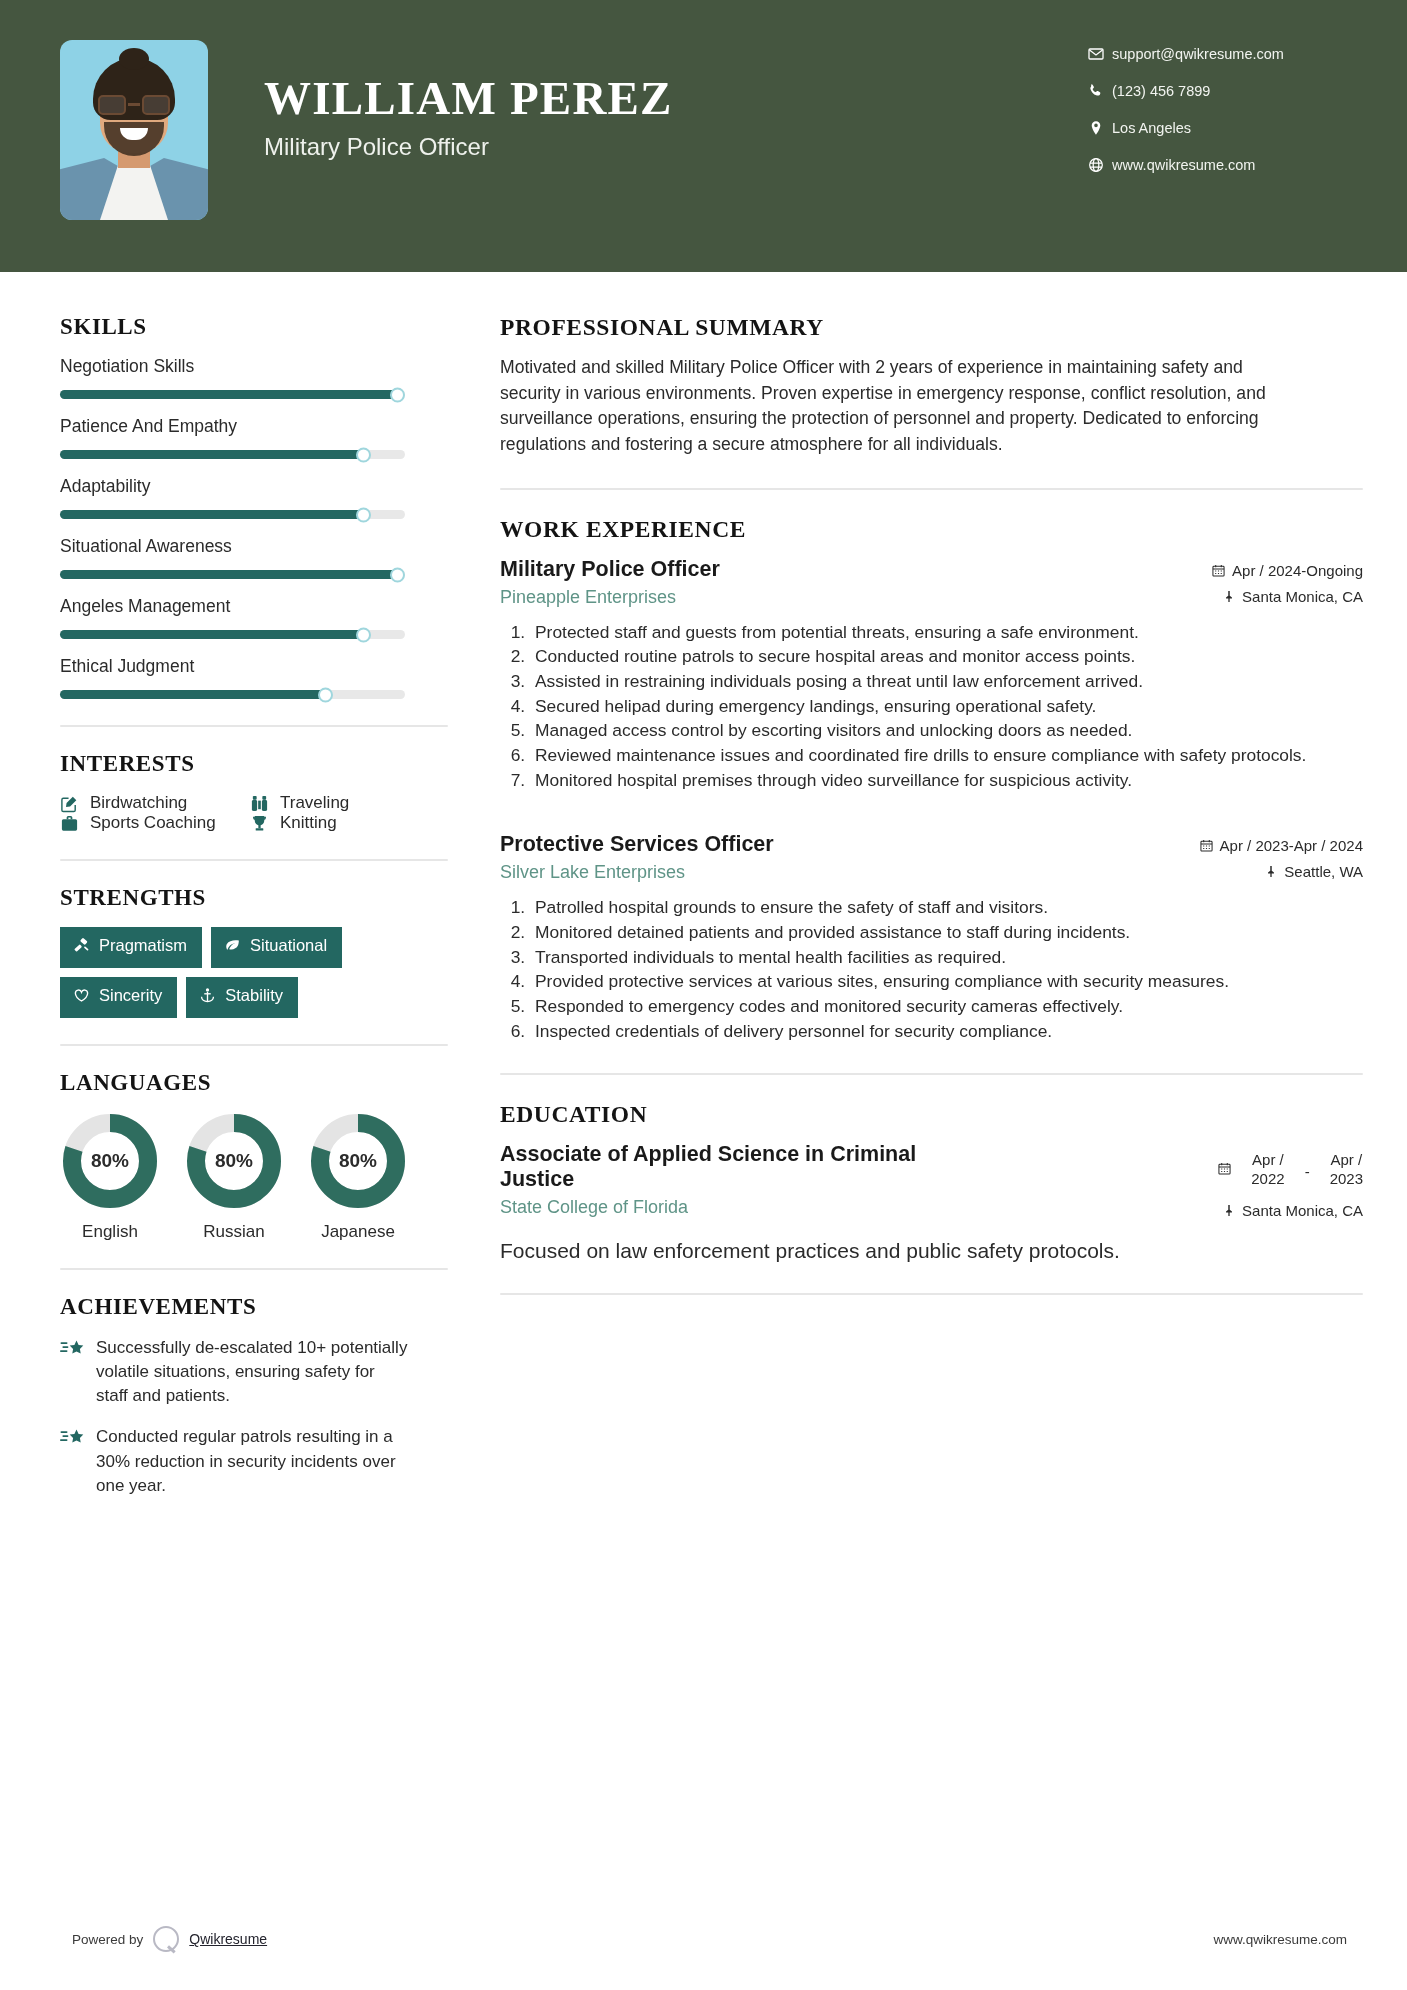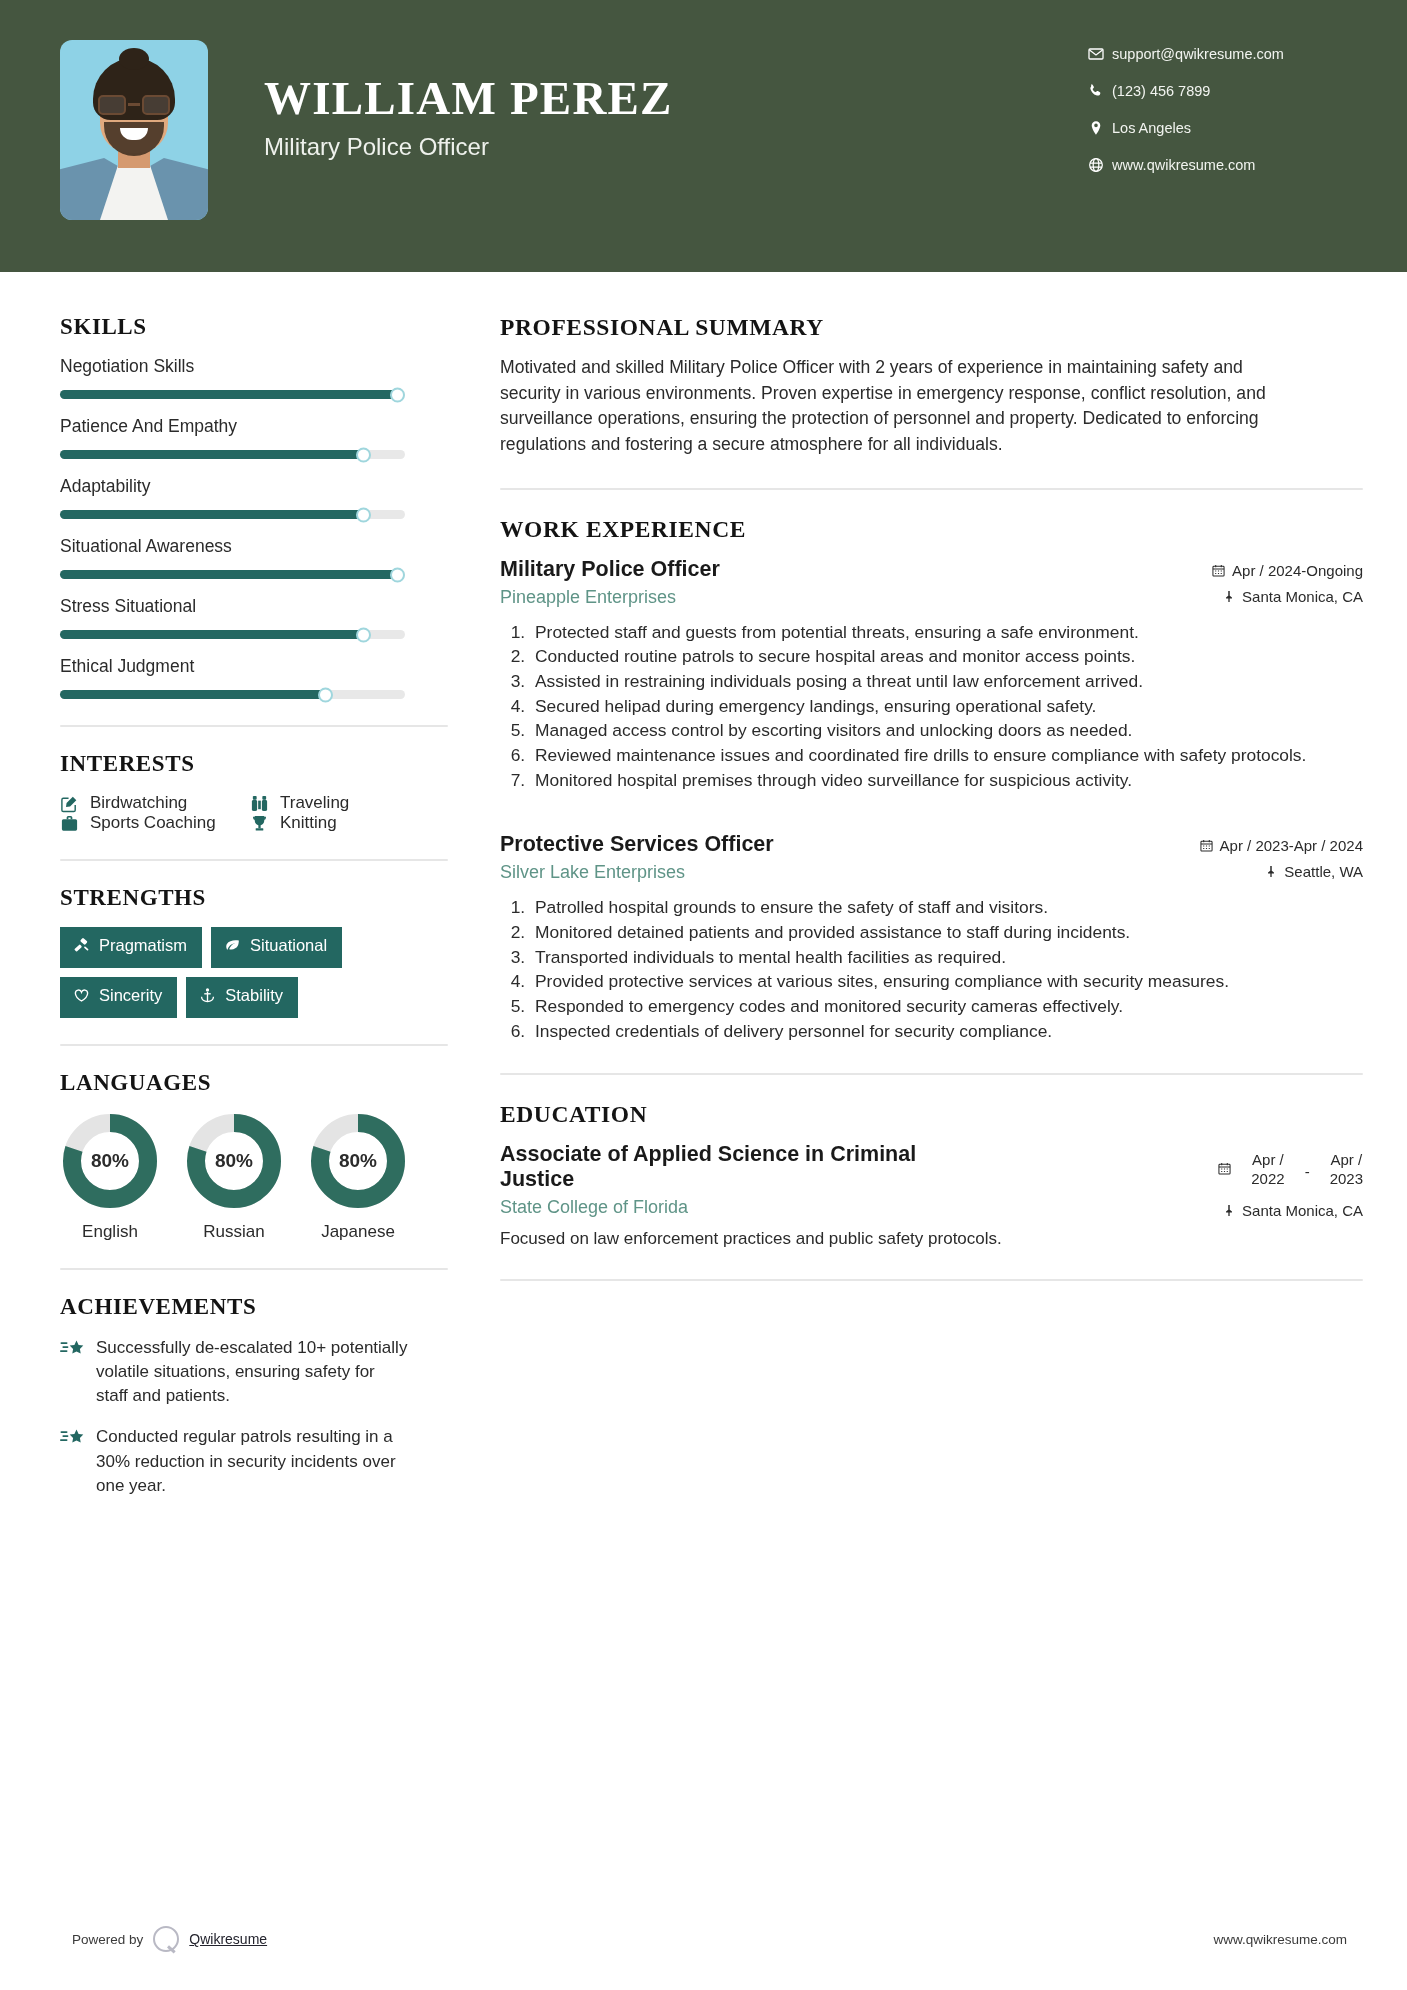--- a/index.html
+++ b/index.html
@@ -349,23 +349,23 @@
     display: flex;
     align-items: flex-start;
     gap: 20px;
     justify-content: flex-end;
     font-size: 15px;
     padding-top: 4px;
   }
   .edu-dates .d { text-align: center; line-height: 1.22; }
   .edu-dates .dash { padding-top: 12px; }
   .edu-desc {
-    font-size: 17px;
+    font-size: 21px;
     color: #2b2b2b;
-    margin-top: 10px;
+    margin-top: 20px;
   }
 
   
   .footer {
     position: absolute;
     left: 0; right: 0; bottom: 38px;
     padding: 0 60px;
     display: flex;
     align-items: center;
     justify-content: space-between;
@@ -496,21 +496,21 @@
           </div>
         </div>
         <div class="skill">
           <div class="skill-name">Situational Awareness</div>
           <div class="bar-track">
             <div class="bar-fill" style="width:98%"></div>
             <div class="bar-knob" style="left:98%"></div>
           </div>
         </div>
         <div class="skill">
-          <div class="skill-name">Stress Situational</div>
+          <div class="skill-name">Angeles Management</div>
           <div class="bar-track">
             <div class="bar-fill" style="width:88%"></div>
             <div class="bar-knob" style="left:88%"></div>
           </div>
         </div>
         <div class="skill">
           <div class="skill-name">Ethical Judgment</div>
           <div class="bar-track">
             <div class="bar-fill" style="width:77%"></div>
             <div class="bar-knob" style="left:77%"></div>

